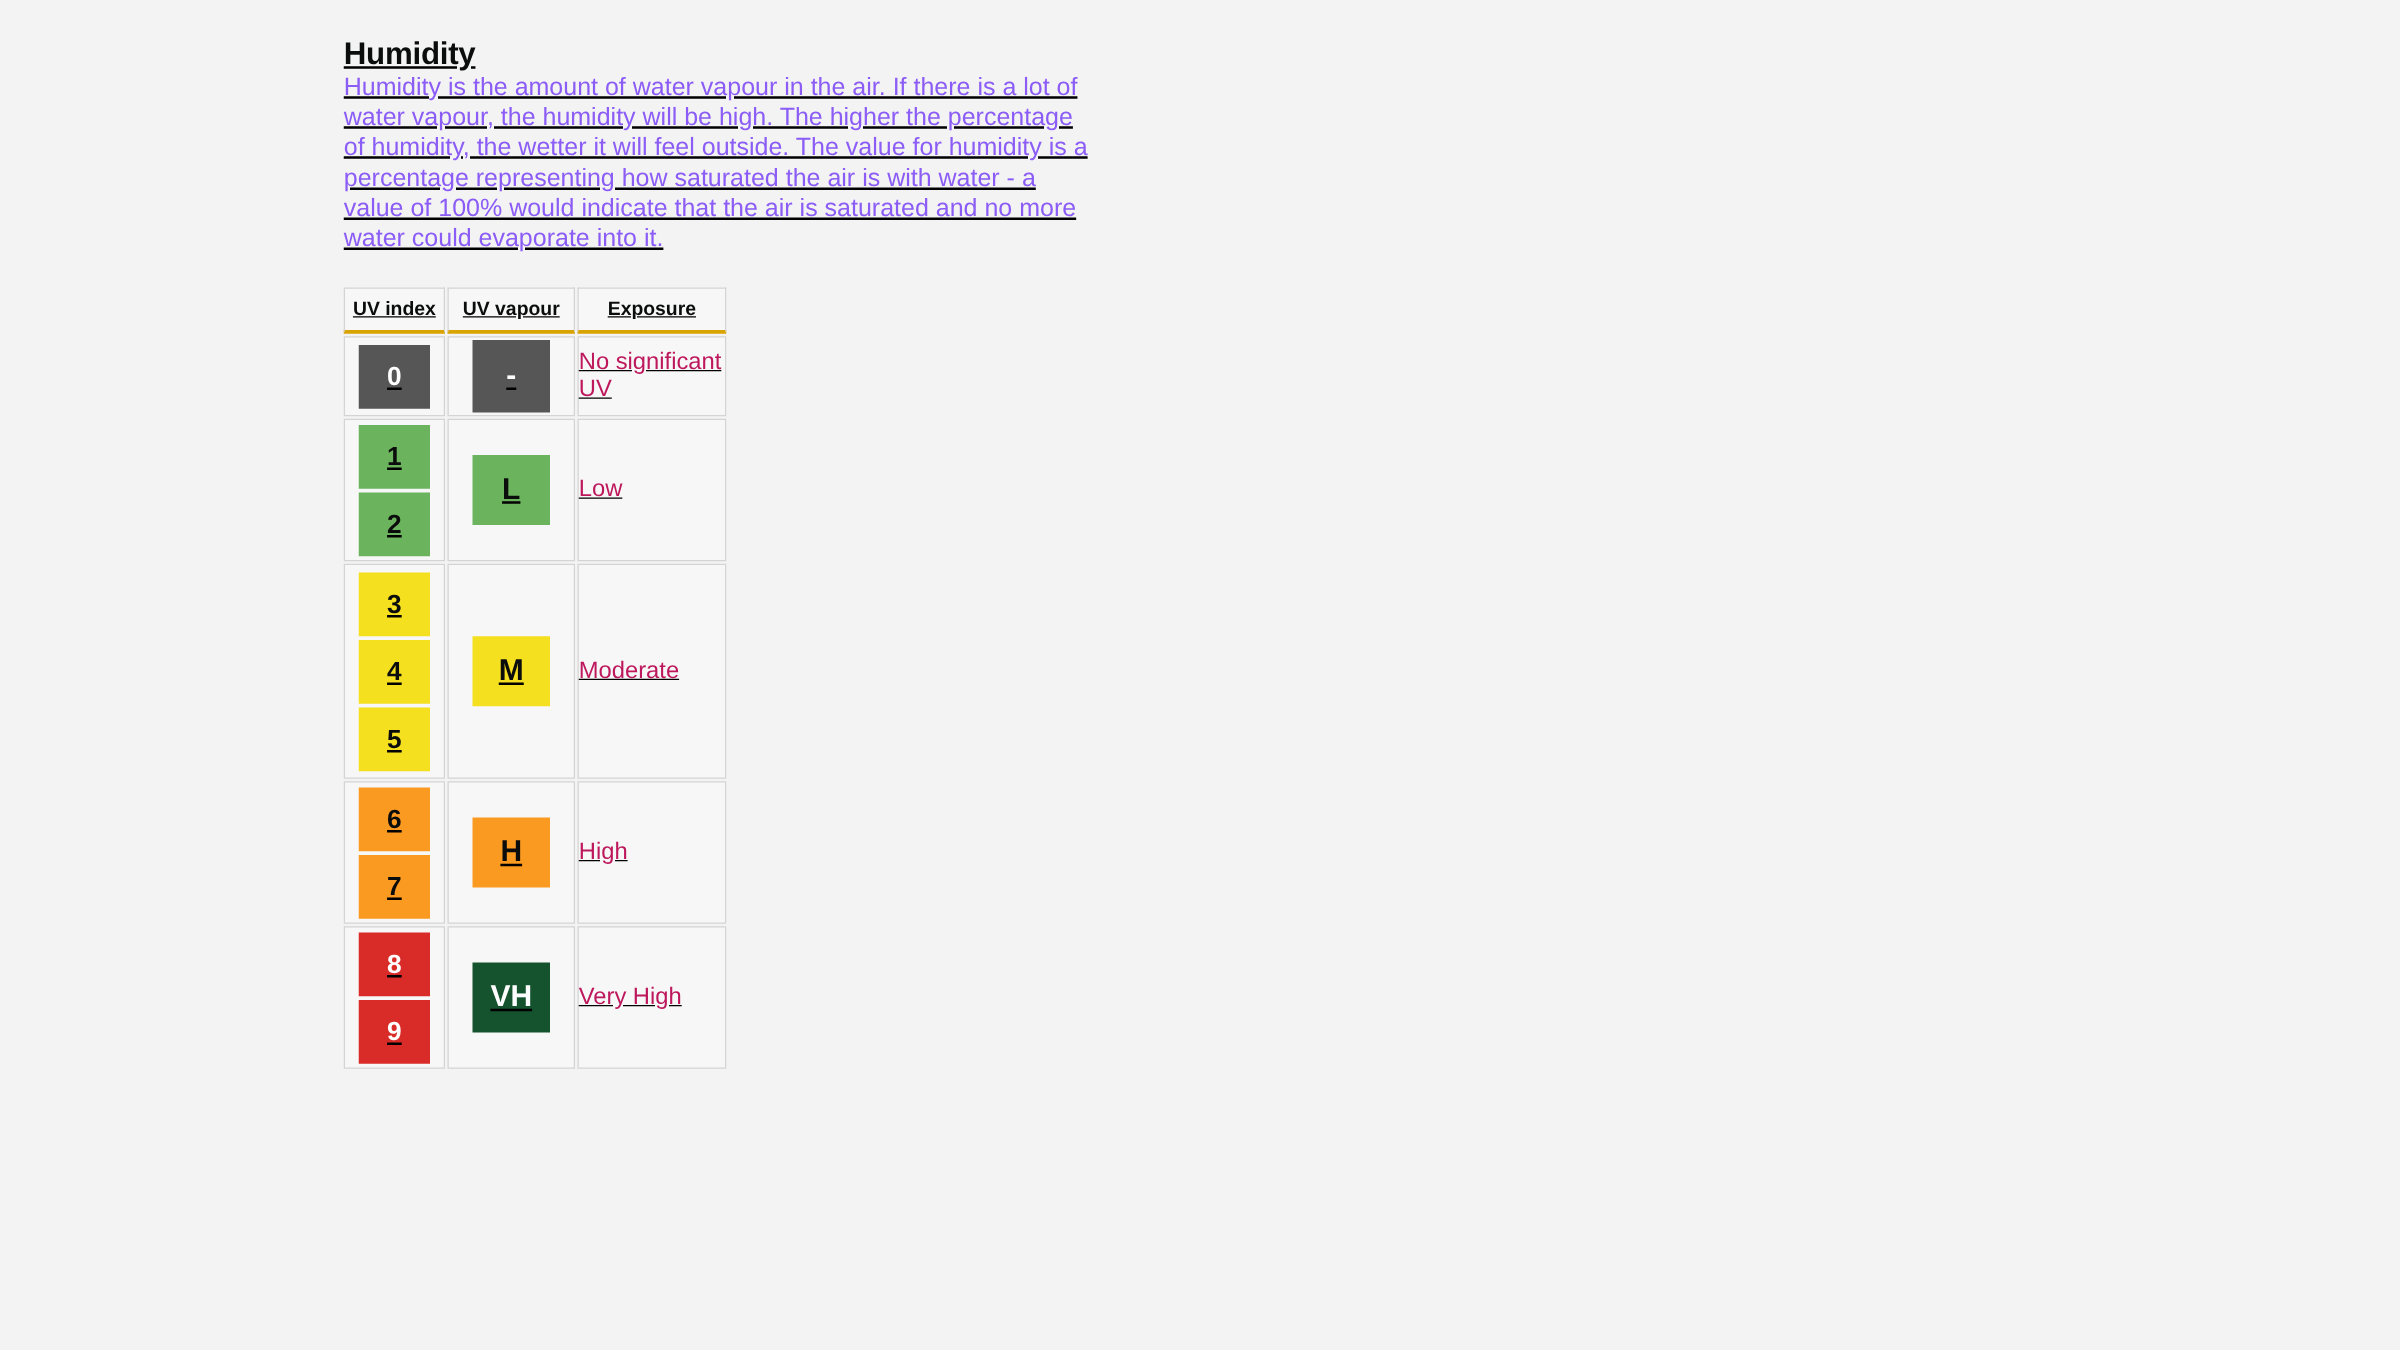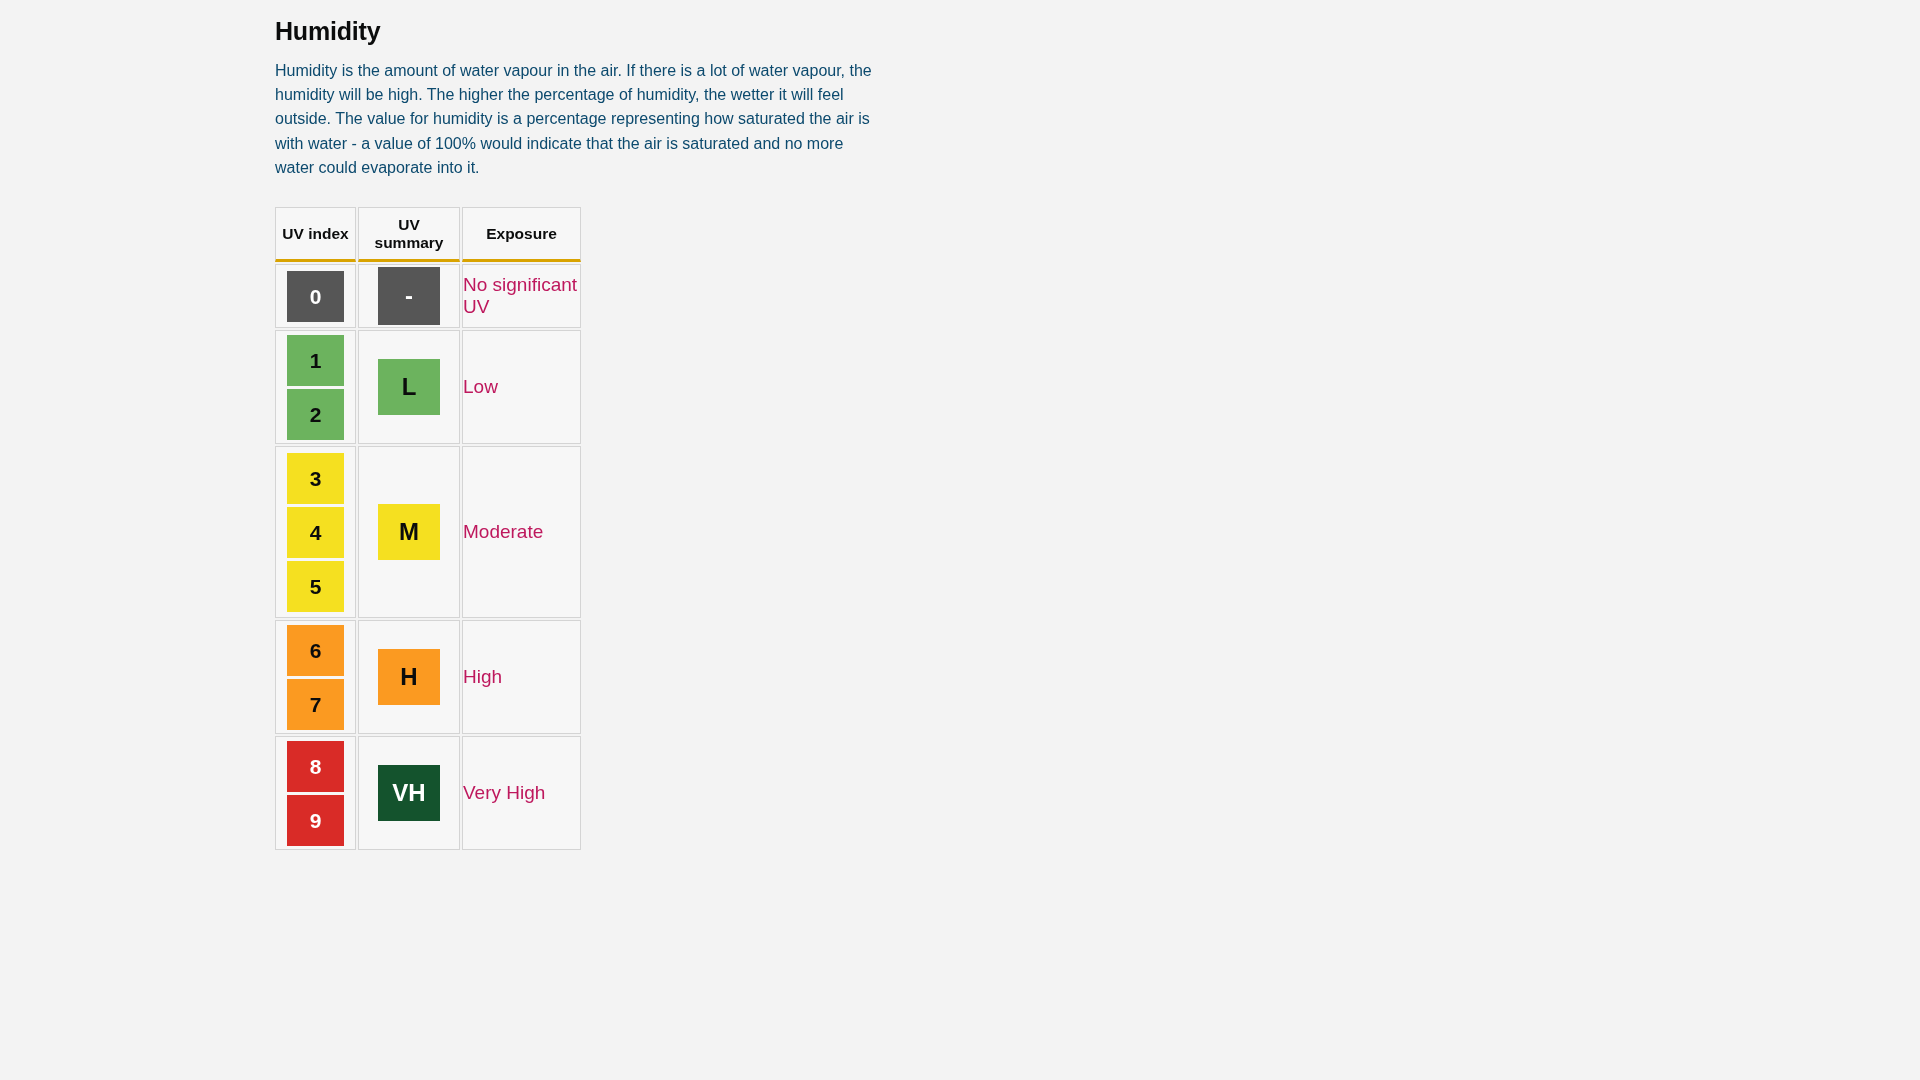--- a/index.html
+++ b/index.html
@@ -18,41 +18,42 @@
   .page {
     position: relative;
     width: 1920px;
     height: 1080px;
     background: #f3f3f3;
   }
 
   .content {
     position: absolute;
     left: 275px;
-    top: 4px;
+    top: 16px;
     width: 605px;
+    text-decoration: underline;
   }
 
   h2.section-heading {
     font-size: 25px;
     line-height: 1.2;
     font-weight: bold;
     color: #0b0c0c;
     margin: 0;
     letter-spacing: -0.2px;
   }
 
   .heading-humidity { padding-top: 12px; }
   .heading-uv { padding-top: 37px; }
 
   p.body-text {
-    font-size: 16px;
+    font-size: 20px;
     line-height: 24.2px;
-    color: #0c4a6e;
-    margin: 13px 0 0 0;
+    color: #8b5cf6;
+    margin: 0 0 0 0;
     max-width: 600px;
   }
 
   
   .uv-table-wrap {
     margin-top: 25px;
   }
 
   table.uv-table {
     border-collapse: separate;
@@ -157,21 +158,21 @@
     <div class="uv-table-wrap">
       <table class="uv-table">
         <colgroup>
           <col class="c-index">
           <col class="c-summary">
           <col class="c-exposure">
         </colgroup>
         <thead>
           <tr>
             <th style="border-bottom-color: rgb(217, 163, 0);">UV index</th>
-            <th style="border-bottom-color: rgb(217, 163, 0);">UV summary</th>
+            <th style="border-bottom-color: rgb(217, 163, 0);">UV vapour</th>
             <th style="border-bottom-color: rgb(217, 163, 0);">Exposure</th>
           </tr>
         </thead>
         <tbody id="uv-table-body">
             <tr class="row-none">
               <td class="cell-index">
                 <span class="swatch idx" style="background: rgb(86, 86, 86); color: rgb(255, 255, 255);">0</span>
               </td>
               <td class="cell-summary">
                 <span class="swatch sum gray-sum" style="background: rgb(86, 86, 86); color: rgb(255, 255, 255);">-</span>

